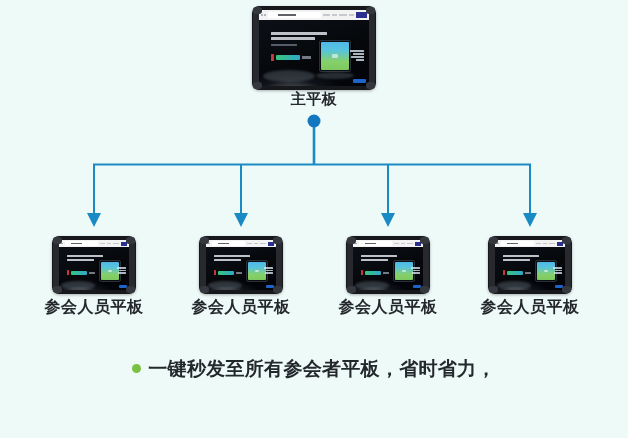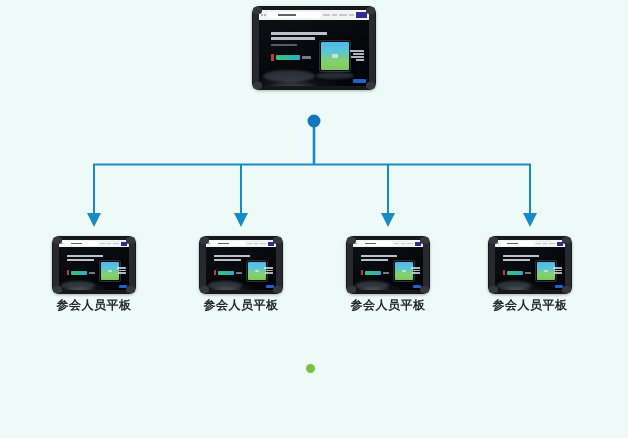--- a/index.html
+++ b/index.html
@@ -222,21 +222,21 @@
   
   .node-label {
     position: absolute;
     text-align: center;
     color: #24282c;
     font-weight: 700;
     white-space: nowrap;
     letter-spacing: .5px;
   }
   .label-main  { font-size: 15px; }
-  .label-child { font-size: 12px; }
+  .label-child { font-size: 16px; }
 
   
   .caption {
     position: absolute;
     left: 0;
     right: 0;
     top: 355px;
     padding: 0 34px;
     text-align: center;
     color: #23282d;
@@ -326,20 +326,21 @@
           <i style="width:11px;height:2px;"></i>
           <i style="width:13px;height:2px;"></i>
           <i style="width:8px;height:2px;"></i>
         </div>
 
         <div class="corner-tag" style="right:3px; bottom:3px; width:13px; height:4px;"></div>
       </div>
     </div>
   </div>
 
+  <div class="node-label label-main" style="left:252px; top:90px; width:124px;">主平板</div>
 
   <div class="tablet" style="left:52px; top:236px; width:84px; height:58px;">
     <span class="bumper tl"></span>
     <span class="bumper tr"></span>
     <span class="bumper bl"></span>
     <span class="bumper br"></span>
     <div class="screen" style="display:flex; flex-direction:column;">
       <div class="chrome" style="height:7px;">
         <span class="chrome-dots">
             <i style="width:1.5px;height:1.5px;"></i>
@@ -502,14 +503,14 @@
         </div>
         <div class="corner-tag" style="right:2px; bottom:2px; width:8px; height:3px;"></div>
       </div>
     </div>
   </div>
   <div class="node-label label-child" style="left:460px; top:297px; width:140px;">参会人员平板</div>
 
 </div>
 
 <div class="caption">
-  <span class="caption-bullet"></span>
+  <span class="caption-bullet"></span><span>一键秒发至所有参会者平板，省时省力，</span>
 </div>
 
 </body></html>

